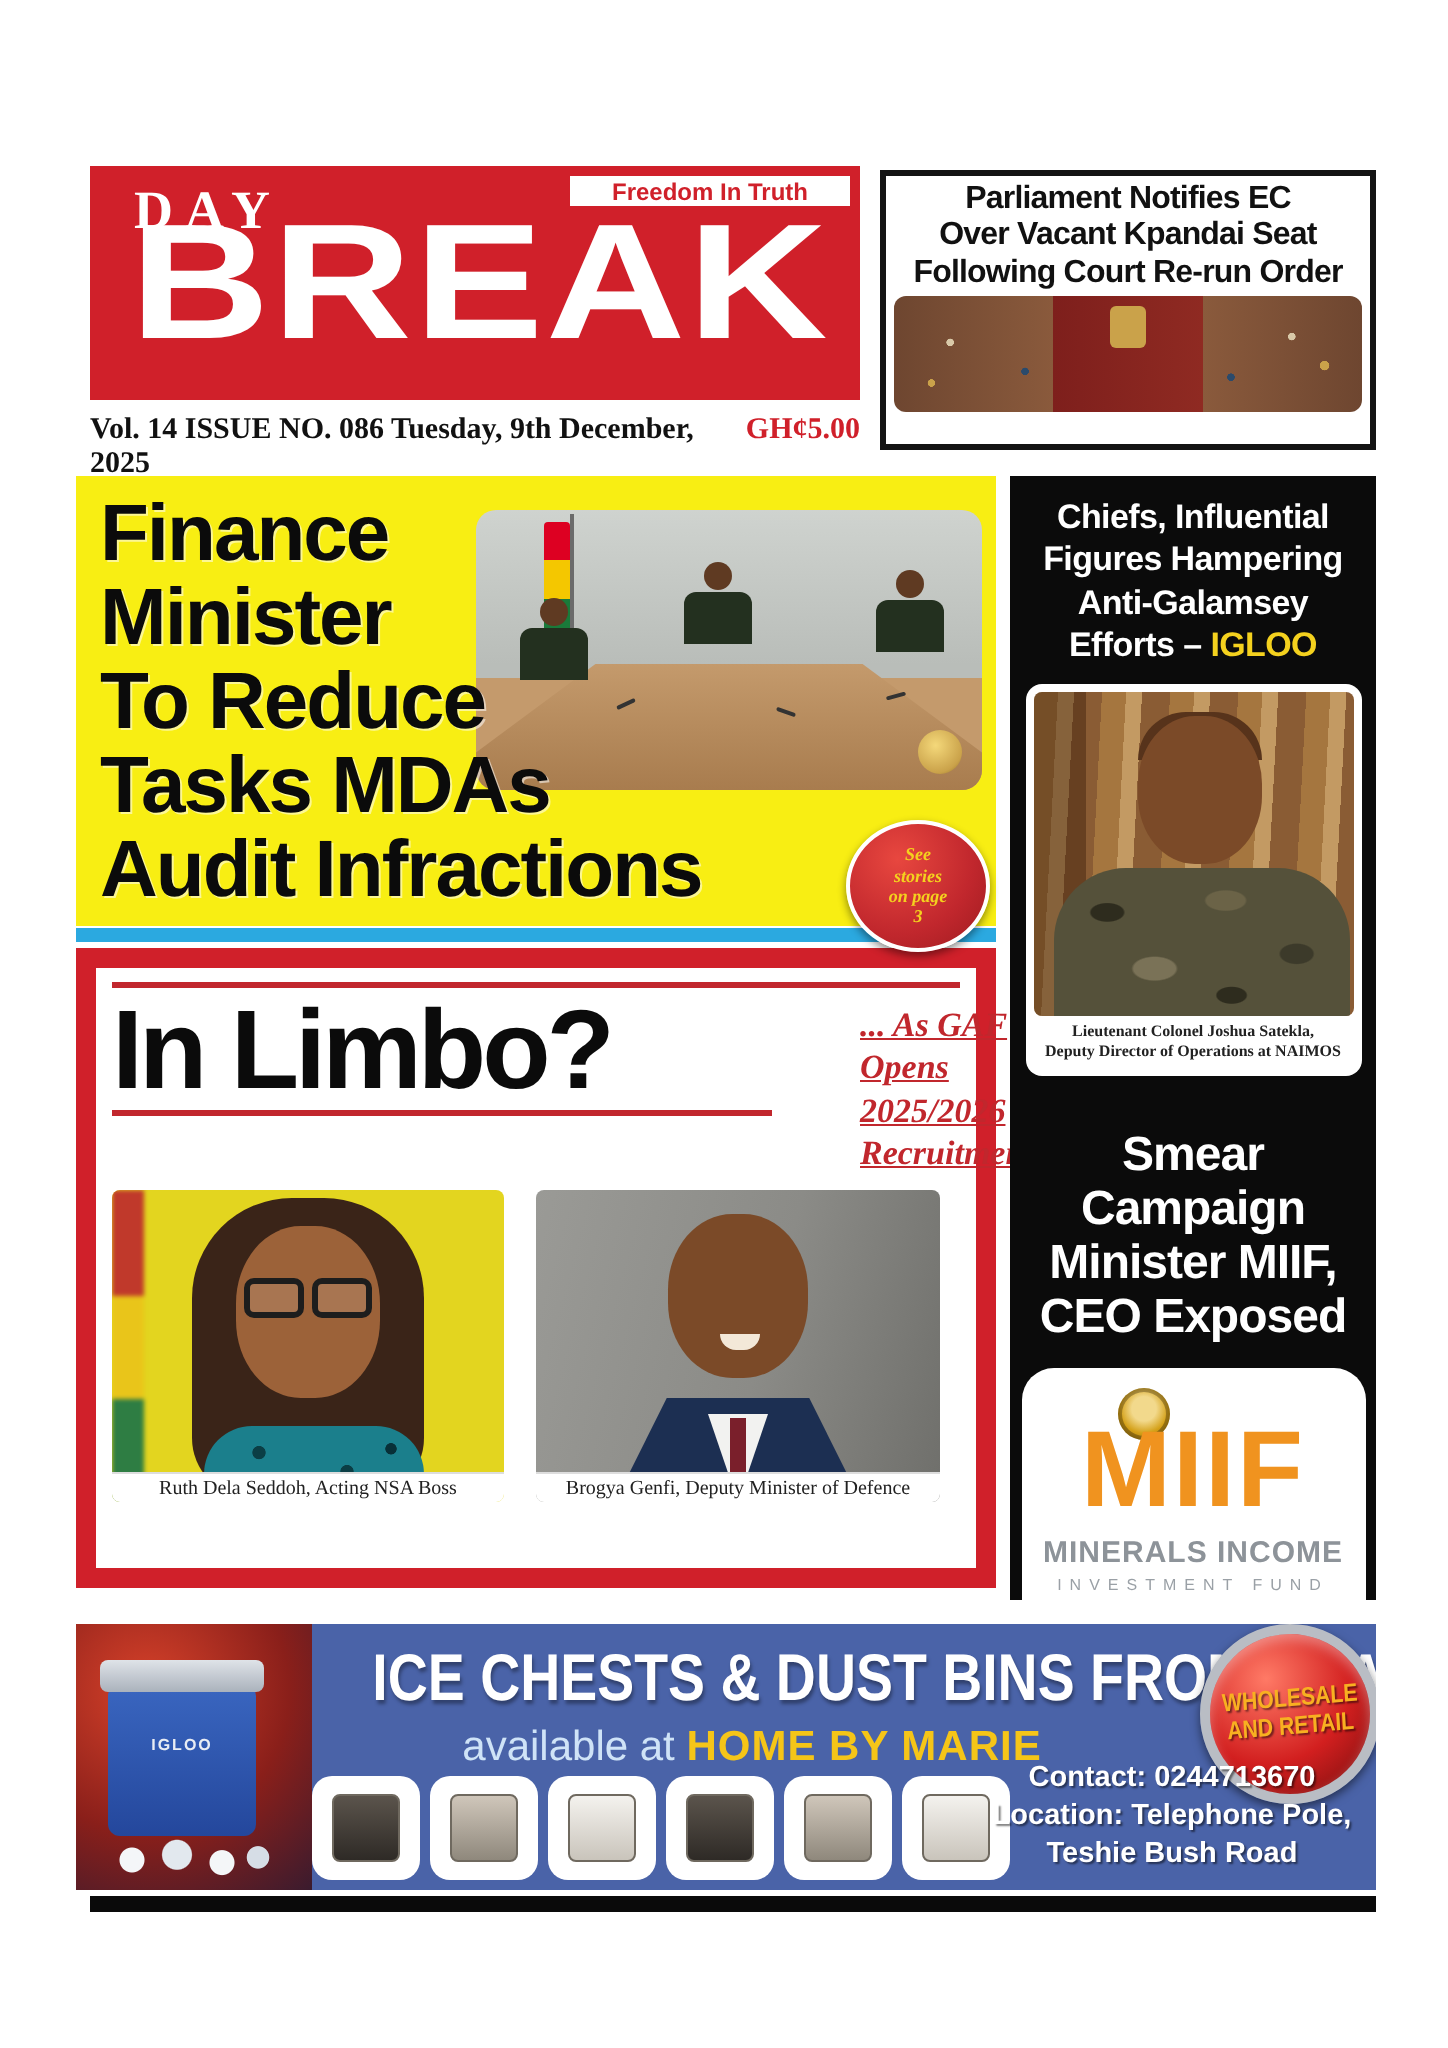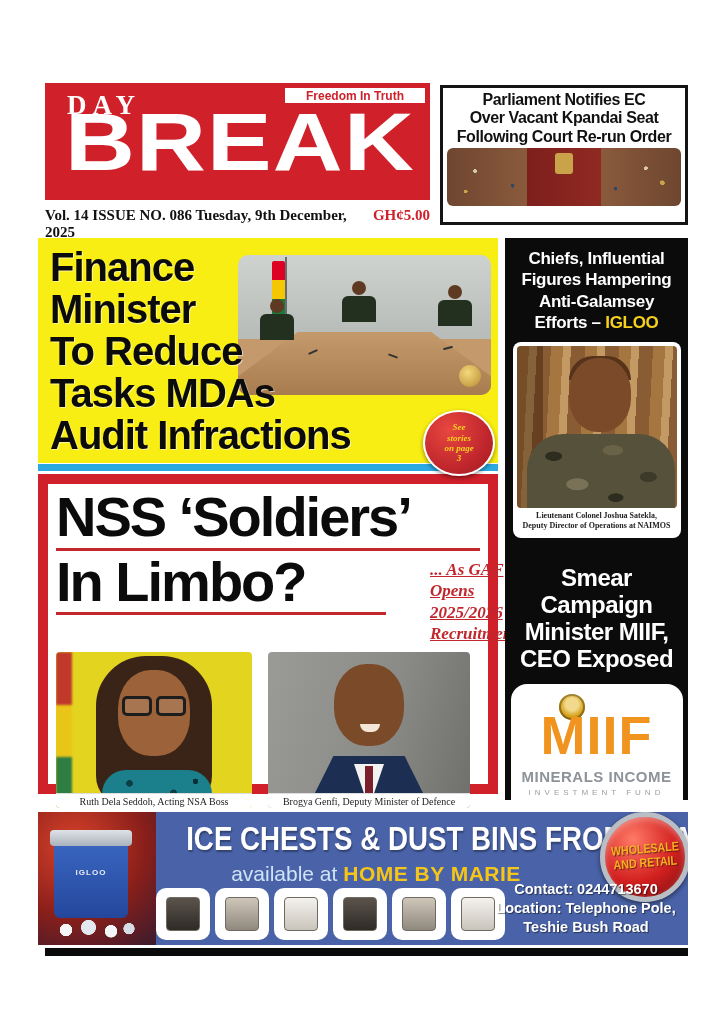--- a/index.html
+++ b/index.html
@@ -202,21 +202,20 @@
         <div>on page</div>
         <div>3</div>
       </div>
     </div>
   </div>
 
   <div class="cyan-stripe"></div>
 
   <div class="lead">
     <div class="inner">
-      <div class="h1">NSS ‘Soldiers’</div>
       <div class="rule rule1"></div>
       <div class="row2">
         <div>
           <div class="h1">In Limbo?</div>
           <div class="rule rule2"></div>
         </div>
         <div class="subhead">
           <div>... As GAF Opens</div>
           <div>2025/2026</div>
           <div>Recruitment</div>

